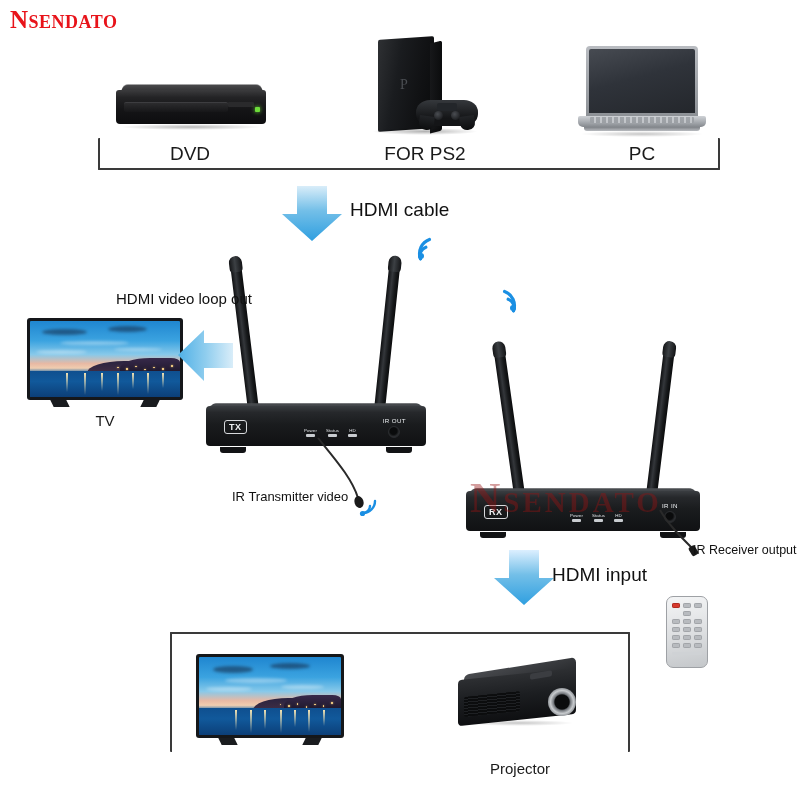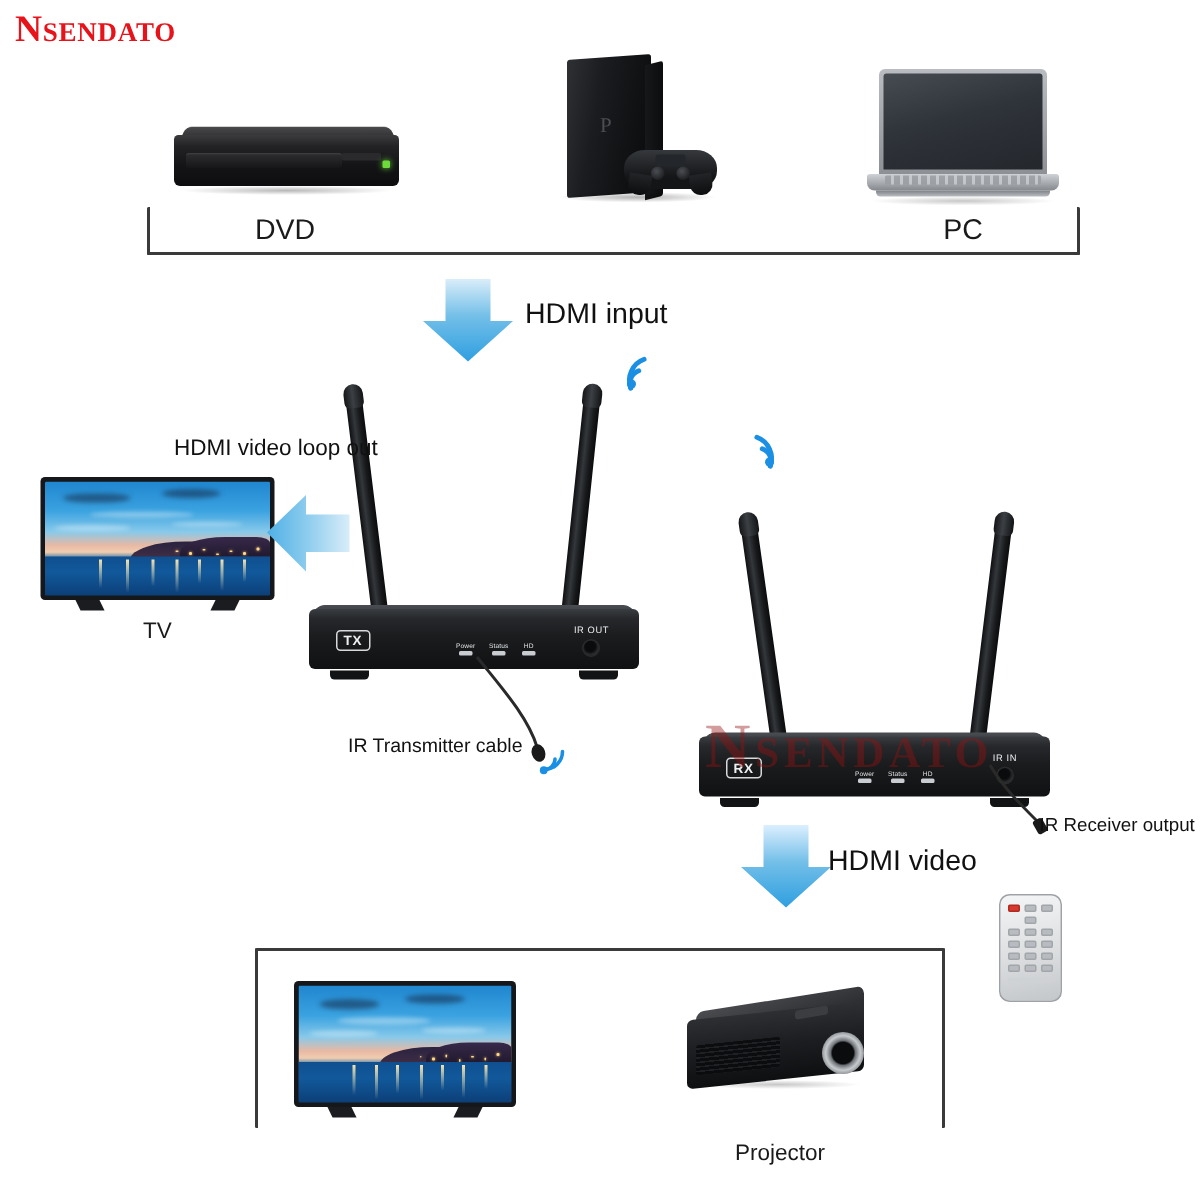--- a/index.html
+++ b/index.html
@@ -351,33 +351,34 @@
       </div>
     <div class="base"></div>
     <div class="kb"></div>
     <div class="foot"></div>
     <div class="shadow"></div>
   </div>
 
   <div class="bracket-top" style="left:98px; top:138px; width:622px; height:32px;"></div>
 
   <div class="caption" style="left:140px; top:143px; width:100px;">DVD</div>
+  <div class="caption" style="left:360px; top:143px; width:130px;">FOR PS2</div>
   <div class="caption" style="left:592px; top:143px; width:100px;">PC</div>
 
   <svg class="arrow-down" style="left:280px; top:186px;" width="64" height="56" viewBox="0 0 64 56">
     <defs>
       <linearGradient id="agd1" x1="0" y1="0" x2="0" y2="1">
         <stop offset="0%" stop-color="#d9edf9"></stop>
         <stop offset="45%" stop-color="#73bfe8"></stop>
         <stop offset="100%" stop-color="#2f9fe0"></stop>
       </linearGradient>
     </defs>
     <path d="M17 0 H47 V28 H62 L32 55 L2 28 H17 Z" fill="url(#agd1)"></path>
   </svg>
-  <div class="label-text" style="left:350px; top:199px; font-size:19px;">HDMI input</div>
+  <div class="label-text" style="left:350px; top:199px; font-size:19px;">HDMI cable</div>
 
   <div class="unit" style="left:206px; top:240px; width:220px; height:210px;">
     <div class="ant" style="left:42px; transform: rotate(-7deg); transform-origin: bottom center;"></div>
     <div class="ant" style="left:168px; transform: rotate(6deg); transform-origin: bottom center;"></div>
     <div class="caseTop"></div>
     <div class="case"></div>
     <div class="foot l"></div>
     <div class="foot r"></div>
     <div class="badge">TX</div>
     <div class="leds" style="left:98px;">
@@ -458,21 +459,21 @@
     <path d="M18 2 C 34 22, 52 42, 58 62" fill="none" stroke="#2a2a2a" stroke-width="2"></path>
     <ellipse cx="59" cy="66" rx="4.5" ry="6" fill="#1a1a1a" transform="rotate(-18 59 66)"></ellipse>
   </svg>
   <svg style="position:absolute; left:358px; top:498px;" width="22" height="20" viewBox="0 0 22 20">
     <g fill="none" stroke="#1a8fe3" stroke-width="2.4" stroke-linecap="round">
       <path d="M5 15 a7 7 0 0 0 7 -7"></path>
       <path d="M5 15 a12 12 0 0 0 12 -12"></path>
     </g>
     <circle cx="4.5" cy="15.5" r="2.6" fill="#1a8fe3"></circle>
   </svg>
-  <div class="label-text md" style="left:232px; top:489px;">IR Transmitter cable</div>
+  <div class="label-text md" style="left:232px; top:489px;">IR Transmitter video</div>
 
   <div class="unit" style="left:466px; top:313px; width:234px; height:222px;">
     <div class="ant" style="left:48px; transform: rotate(-8deg); transform-origin: bottom center;"></div>
     <div class="ant" style="left:180px; transform: rotate(7deg); transform-origin: bottom center;"></div>
     <div class="caseTop"></div>
     <div class="case"></div>
     <div class="foot l"></div>
     <div class="foot r"></div>
     <div class="badge">RX</div>
     <div class="leds" style="left:104px;">
@@ -514,21 +515,21 @@
   <svg class="arrow-down" style="left:492px; top:550px;" width="64" height="56" viewBox="0 0 64 56">
     <defs>
       <linearGradient id="agd3" x1="0" y1="0" x2="0" y2="1">
         <stop offset="0%" stop-color="#dcefff"></stop>
         <stop offset="45%" stop-color="#73bfe8"></stop>
         <stop offset="100%" stop-color="#2f9fe0"></stop>
       </linearGradient>
     </defs>
     <path d="M17 0 H47 V28 H62 L32 55 L2 28 H17 Z" fill="url(#agd3)"></path>
   </svg>
-  <div class="label-text" style="left:552px; top:564px; font-size:19px;">HDMI video</div>
+  <div class="label-text" style="left:552px; top:564px; font-size:19px;">HDMI input</div>
 
   <div class="remote" style="left:666px; top:596px; width:42px; height:72px;">
     <div class="shell">
       <div class="grid">
         <div class="key pw"></div>
         <div class="key"></div>
         <div class="key"></div>
         <div class="key blank"></div>
         <div class="key"></div>
         <div class="key blank"></div>

